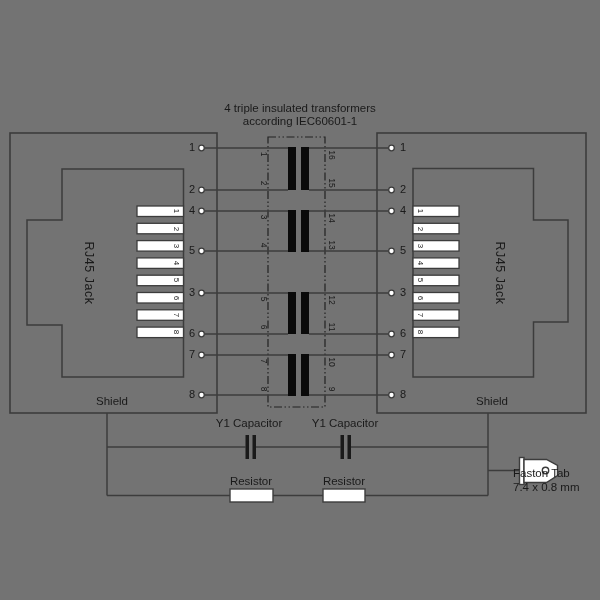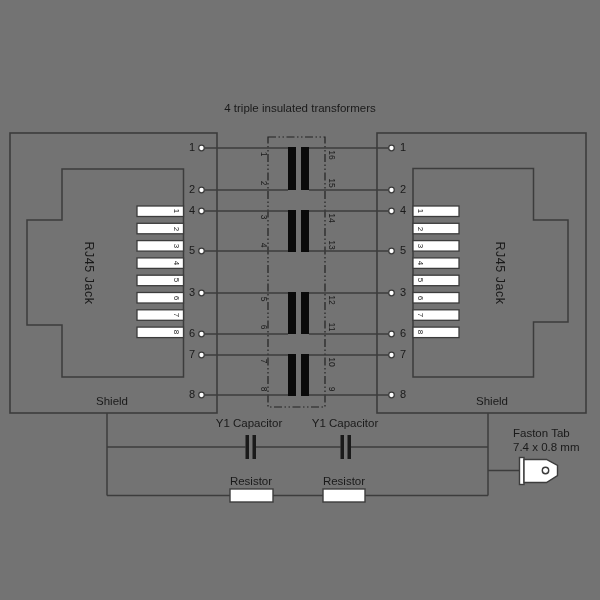--- a/index.html
+++ b/index.html
@@ -2,21 +2,21 @@
 <html><head>
 <meta charset="utf-8">
 <style>
   html,body{margin:0;padding:0;background:#fff;}
   .canvas{
     position:relative;width:600px;height:600px;background:#737373;
     font-family:"Liberation Sans", sans-serif;color:#1a1a1a;overflow:hidden;
   }
   .canvas svg{position:absolute;left:0;top:0;}
   .lbl{position:absolute;white-space:nowrap;color:#1a1a1a;}
-  .t11{font-size:11.5px;line-height:12px;}
+  .t11{font-size:11.5px;line-height:12px;margin-top:40px;}
   .t11c{font-size:11.5px;line-height:12px;text-align:center;}
   .num{font-size:11px;line-height:12px;}
   .numR{font-size:11px;line-height:12px;text-align:right;}
   .rot{position:absolute;transform:translate(-50%,-50%) rotate(90deg);transform-origin:center;white-space:nowrap;}
   .jackname{font-size:12.5px;letter-spacing:0.5px;}
   .pinnum{font-size:8px;line-height:8px;}
   .xpin{font-size:8.5px;line-height:9px;}
 </style>
 </head>
 <body>
@@ -135,20 +135,21 @@
     <rect x="323" y="489" width="42" height="13" fill="#ffffff" stroke="#3c3c3c" stroke-width="1.4"></rect>
 
     <g fill="#ffffff" stroke="#3c3c3c" stroke-width="1.4">
       <rect x="519.5" y="457.5" width="4.5" height="27"></rect>
       <path d="M524 459.5 H546.5 L557.5 465.5 V475.5 L546.5 482.5 H524 Z"></path>
       <circle cx="545.5" cy="470.5" r="3.2"></circle>
     </g>
   </svg>
 
   <div class="lbl t11c" style="left:180px;top:102px;width:240px;">4 triple insulated transformers</div>
+  <div class="lbl t11c" style="left:180px;top:115px;width:240px;">according IEC60601-1</div>
 
   <span class="rot jackname" style="left:89px;top:273px;">RJ45 Jack</span>
   <span class="rot jackname" style="left:500px;top:273px;">RJ45 Jack</span>
 
   <div class="lbl t11c" style="left:72px;top:395px;width:80px;">Shield</div>
   <div class="lbl t11c" style="left:452px;top:395px;width:80px;">Shield</div>
 
   <div class="lbl numR" style="left:175px;top:141px;width:20px;">1</div>
   <div class="lbl numR" style="left:175px;top:183px;width:20px;">2</div>
   <div class="lbl numR" style="left:175px;top:204px;width:20px;">4</div>

